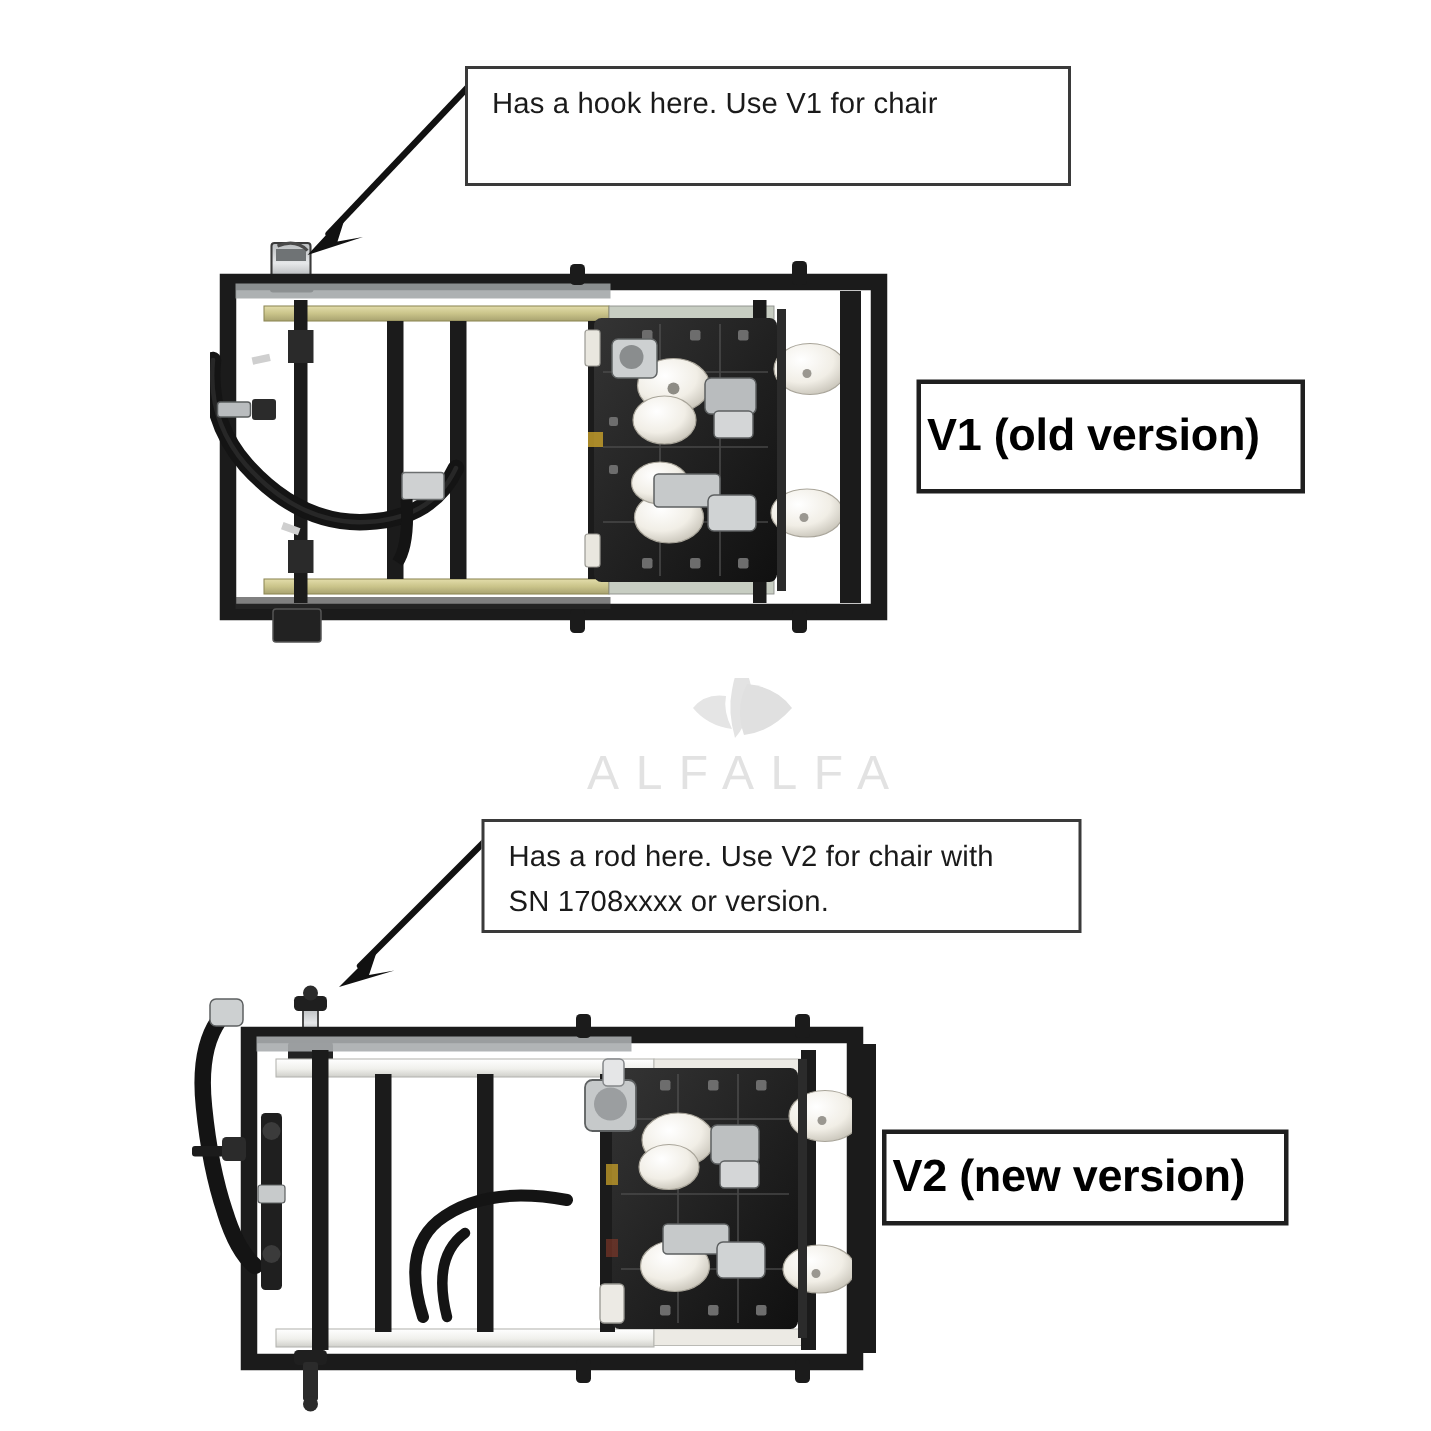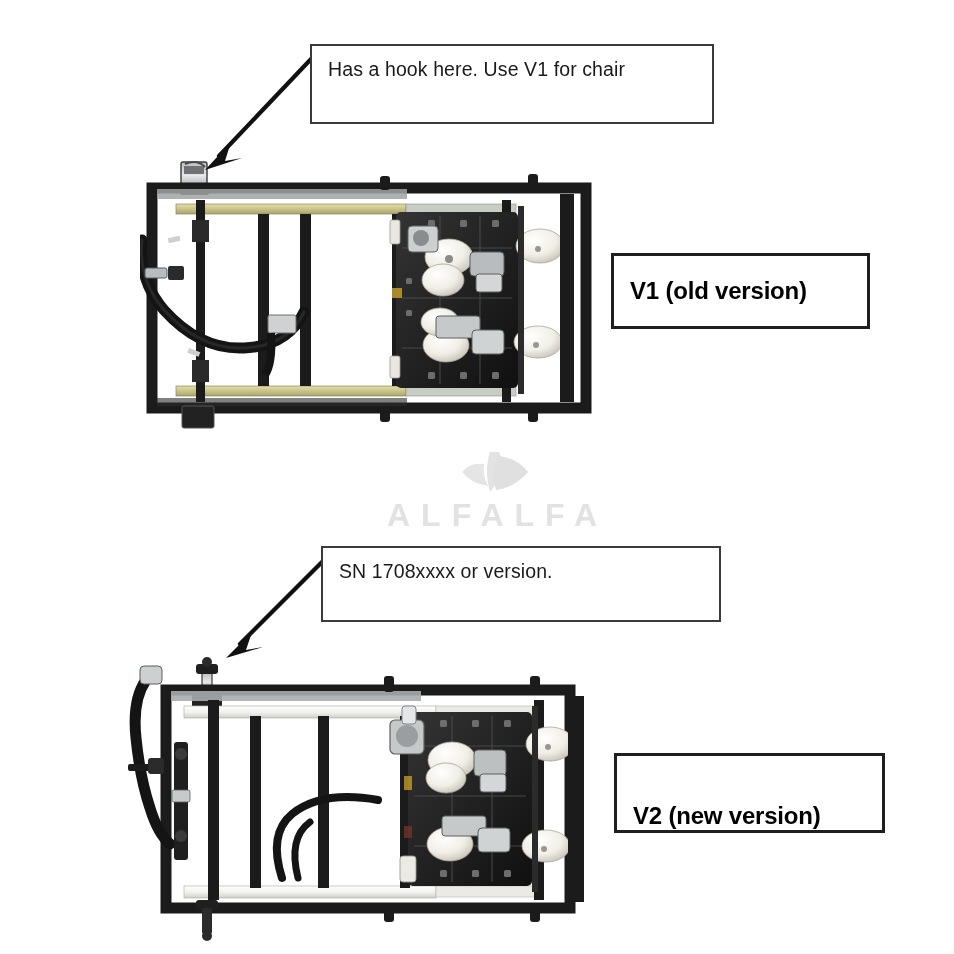--- a/index.html
+++ b/index.html
@@ -37,29 +37,29 @@
   #callout-v2 { left: 321px; top: 546px; width: 400px; height: 76px; }
 
   
   .version-label {
     position: absolute;
     box-sizing: border-box;
     border: 3px solid #1f1f1f;
     background: #ffffff;
     color: #000000;
     font-weight: bold;
-    font-size: 24px;
+    font-size: 30px;
     display: flex;
     align-items: center;
-    padding-left: 16px;
+    padding-left: 4px;
     letter-spacing: -0.2px;
     z-index: 30;
   }
   #label-v1 { left: 611px; top: 253px; width: 259px; height: 76px; }
-  #label-v2 { left: 614px; top: 753px; width: 271px; height: 80px; align-items: flex-end; }
+  #label-v2 { left: 588px; top: 753px; width: 271px; height: 64px; }
 
   
   .arrow-svg {
     position: absolute;
     z-index: 25;
     overflow: visible;
   }
   #arrow-v1 { left: 195px; top: 50px; width: 130px; height: 125px; }
   #arrow-v2 { left: 218px; top: 552px; width: 120px; height: 110px; }
 
@@ -77,21 +77,20 @@
 
   
   #watermark {
     position: absolute;
     left: 352px;
     top: 440px;
     width: 280px;
     height: 100px;
     z-index: 5;
     pointer-events: none;
-    font-weight: bold;
   }
   #watermark-text {
     position: absolute;
     left: 0;
     top: 57px;
     width: 280px;
     text-align: center;
     font-size: 32px;
     letter-spacing: 11px;
     color: #e2e2e2;
@@ -249,20 +248,21 @@
   <div id="watermark">
     <svg id="watermark-leaf" viewBox="0 0 104 58">
       <path d="M54 2 q10 14 6 30 q-3 12 -10 20 q-5 -18 -2 -32 q2 -12 6 -18z" fill="#e3e3e3"></path>
       <path d="M58 16 q20 2 30 16 q-14 16 -32 18 q-6 -18 2 -34z" fill="#e0e0e0"></path>
       <path d="M44 24 q-14 -2 -22 8 q10 12 26 14 q-6 -12 -4 -22z" fill="#e5e5e5"></path>
     </svg>
     <div id="watermark-text">ALFALFA</div>
   </div>
 
   <div class="callout" id="callout-v2">
+    <div>Has a rod here. Use V2 for chair with</div>
     <div>SN 1708xxxx or version.</div>
   </div>
 
   <svg class="arrow-svg" id="arrow-v2" viewBox="0 0 120 110">
     <g>
       <line x1="108" y1="6" x2="22" y2="92" stroke="#111111" stroke-width="4.2" stroke-linecap="round"></line>
       <polygon points="8,106 34,80 28,98 45,95" fill="#111111"></polygon>
     </g>
   </svg>
 

